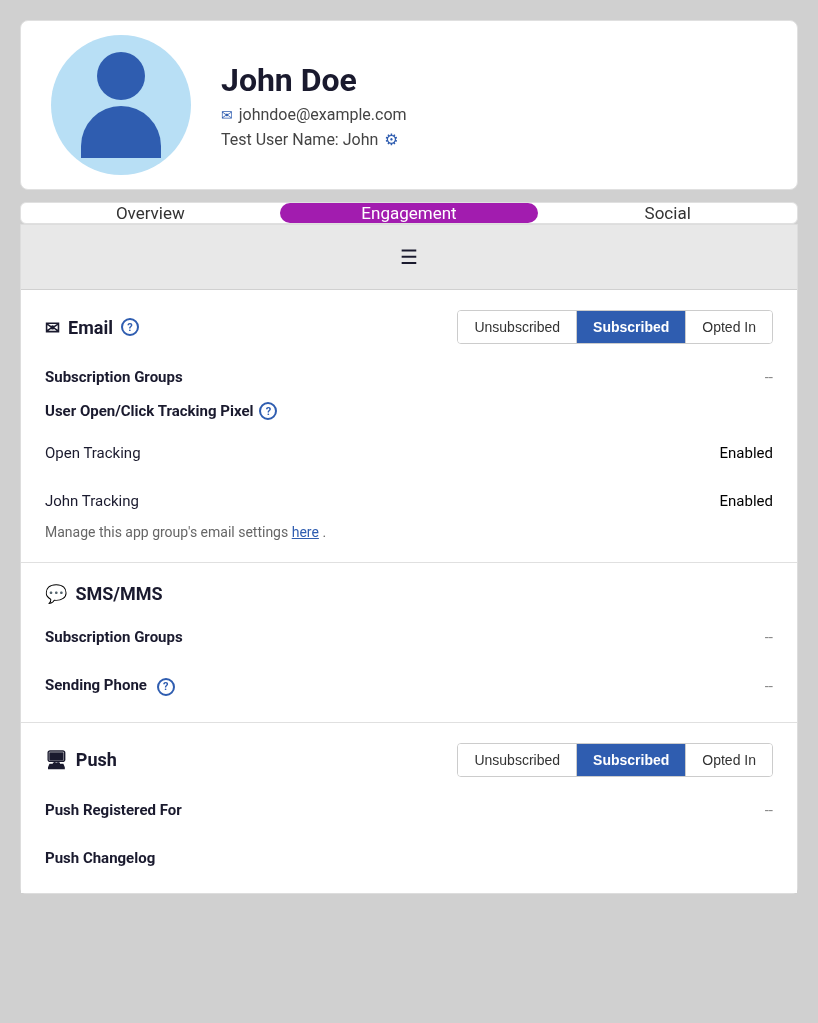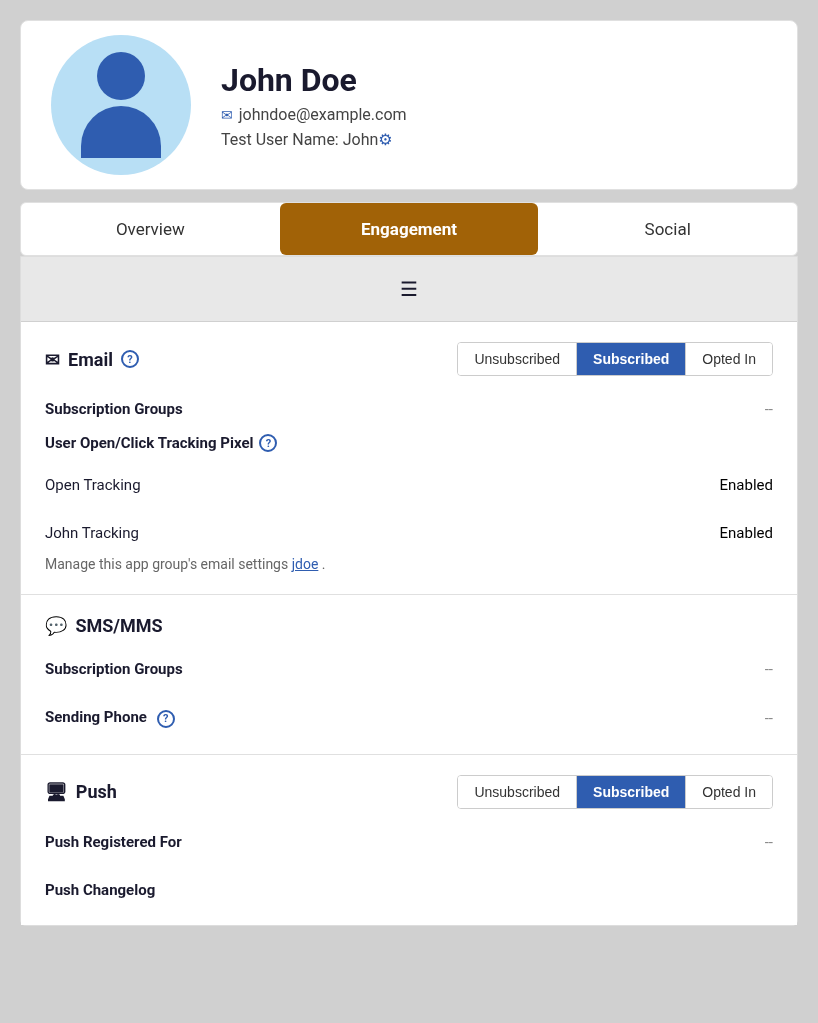--- a/index.html
+++ b/index.html
@@ -79,20 +79,21 @@
       color: #444;
       display: flex;
       align-items: center;
       gap: 6px;
     }
     .profile-testuser {
       font-size: 16px;
       color: #444;
       display: flex;
       align-items: center;
+      gap: 6px;
     }
     .gear-icon {
       color: #2f5db0;
       font-size: 16px;
     }
     .envelope-icon {
       color: #2f5db0;
       font-size: 14px;
     }
 
@@ -100,31 +101,31 @@
     .tabs-container {
       background: #fff;
       border: 1px solid #e0e0e0;
       border-radius: 6px;
       display: flex;
       margin-bottom: 0;
     }
     .tab {
       flex: 1;
       text-align: center;
-      padding: 16px;
+      padding: 0;
       font-size: 17px;
       cursor: pointer;
-      border-radius: 6px;
+      border-radius: 12px;
       color: #333;
       font-weight: 400;
     }
     .tab.active {
-      background: #a16207;
+      background: #a21caf;
       color: #fff;
-      font-weight: 700;
+      font-weight: 400;
     }
 
     
     .content-area {
       background: #e8e8e8;
       border: 1px solid #ddd;
       border-radius: 0 0 6px 6px;
       padding: 0;
     }
 
@@ -340,21 +341,21 @@
             <span class="setting-value">Enabled</span>
           </div>
 
           <div class="setting-row">
             <span class="setting-label">John Tracking</span>
             <span class="setting-value">Enabled</span>
           </div>
 
           <div class="manage-row">
             <span>Manage this app group's email settings</span>
-            <span class="manage-link">jdoe</span>
+            <span class="manage-link">here</span>
             <span>.</span>
           </div>
         </div>
 
         <div class="settings-section">
           <div class="section-title-row">
             <div class="section-title">
               <span class="sms-icon">💬</span>
               <span>SMS/MMS</span>
             </div>

